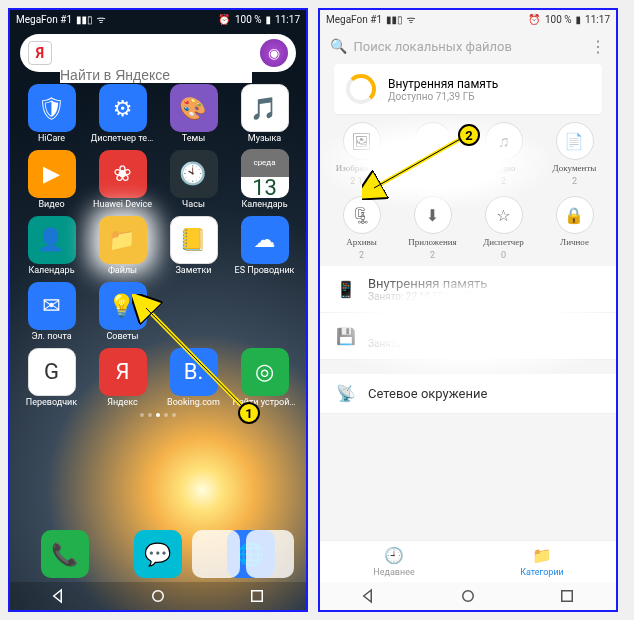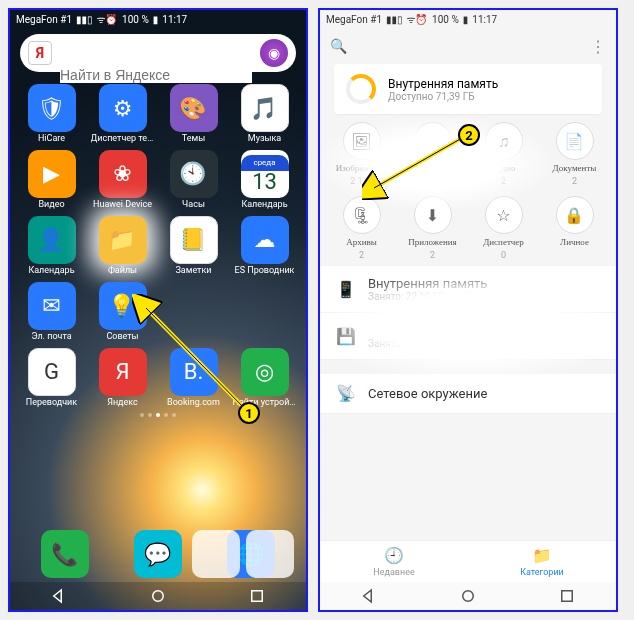--- a/index.html
+++ b/index.html
@@ -19,20 +19,21 @@
     position: relative;
     overflow: hidden;
   }
   
   .home {
     background: radial-gradient(circle at 65% 80%, #fffddd 0%, #ffe27a 4%, #f6b24a 10%, #3b4a5a 30%, #162330 55%, #0a1520 80%);
   }
   .statusbar {
     height: 18px;
     display: flex;
+    justify-content: space-between;
     align-items: center;
     padding: 0 6px;
     font-size: 10px;
     color: #fff;
   }
   .statusbar.dark { color: #333; }
   .statusbar .left, .statusbar .right { display: flex; gap: 4px; align-items: center; }
   .searchbar {
     margin: 6px 10px;
     height: 38px;
@@ -91,21 +92,21 @@
     white-space: nowrap;
     text-overflow: ellipsis;
   }
   .calendar-widget {
     background: #fff;
     color: #333;
     flex-direction: column;
     font-size: 9px;
     line-height: 1;
   }
-  .calendar-widget .top { background: #1d4ed8; color:#fff; width: 100%; text-align:center; border-radius: 10px 10px 0 0; padding:4px 0; font-size:8px;}
+  .calendar-widget .top { background: #737373; color:#fff; width: 100%; text-align:center; border-radius: 10px 10px 0 0; padding:10px 0; font-size:8px;}
   .calendar-widget .num { font-size: 22px; color:#14532d;}
   .folder-icon {
     background: rgba(255,255,255,0.8);
     display: grid;
     grid-template-columns: 1fr 1fr;
     grid-template-rows: 1fr 1fr;
     gap: 2px;
     padding: 4px;
   }
   .folder-icon > div { border-radius: 4px; }
@@ -398,20 +399,21 @@
       <span>⏰</span>
       <span>100 %</span>
       <span>▮</span>
       <span>11:17</span>
     </div>
   </div>
 
   <div class="fm-header">
     <div class="fm-search">
       <span class="icn">🔍</span>
+      <span>Поиск локальных файлов</span>
     </div>
     <div class="fm-menu">⋮</div>
   </div>
 
   <div class="storage-card">
     <div class="ring"></div>
     <div class="storage-text">
       <div>Внутренняя память</div>
       <div class="sub">Доступно 71,39 ГБ</div>
     </div>

